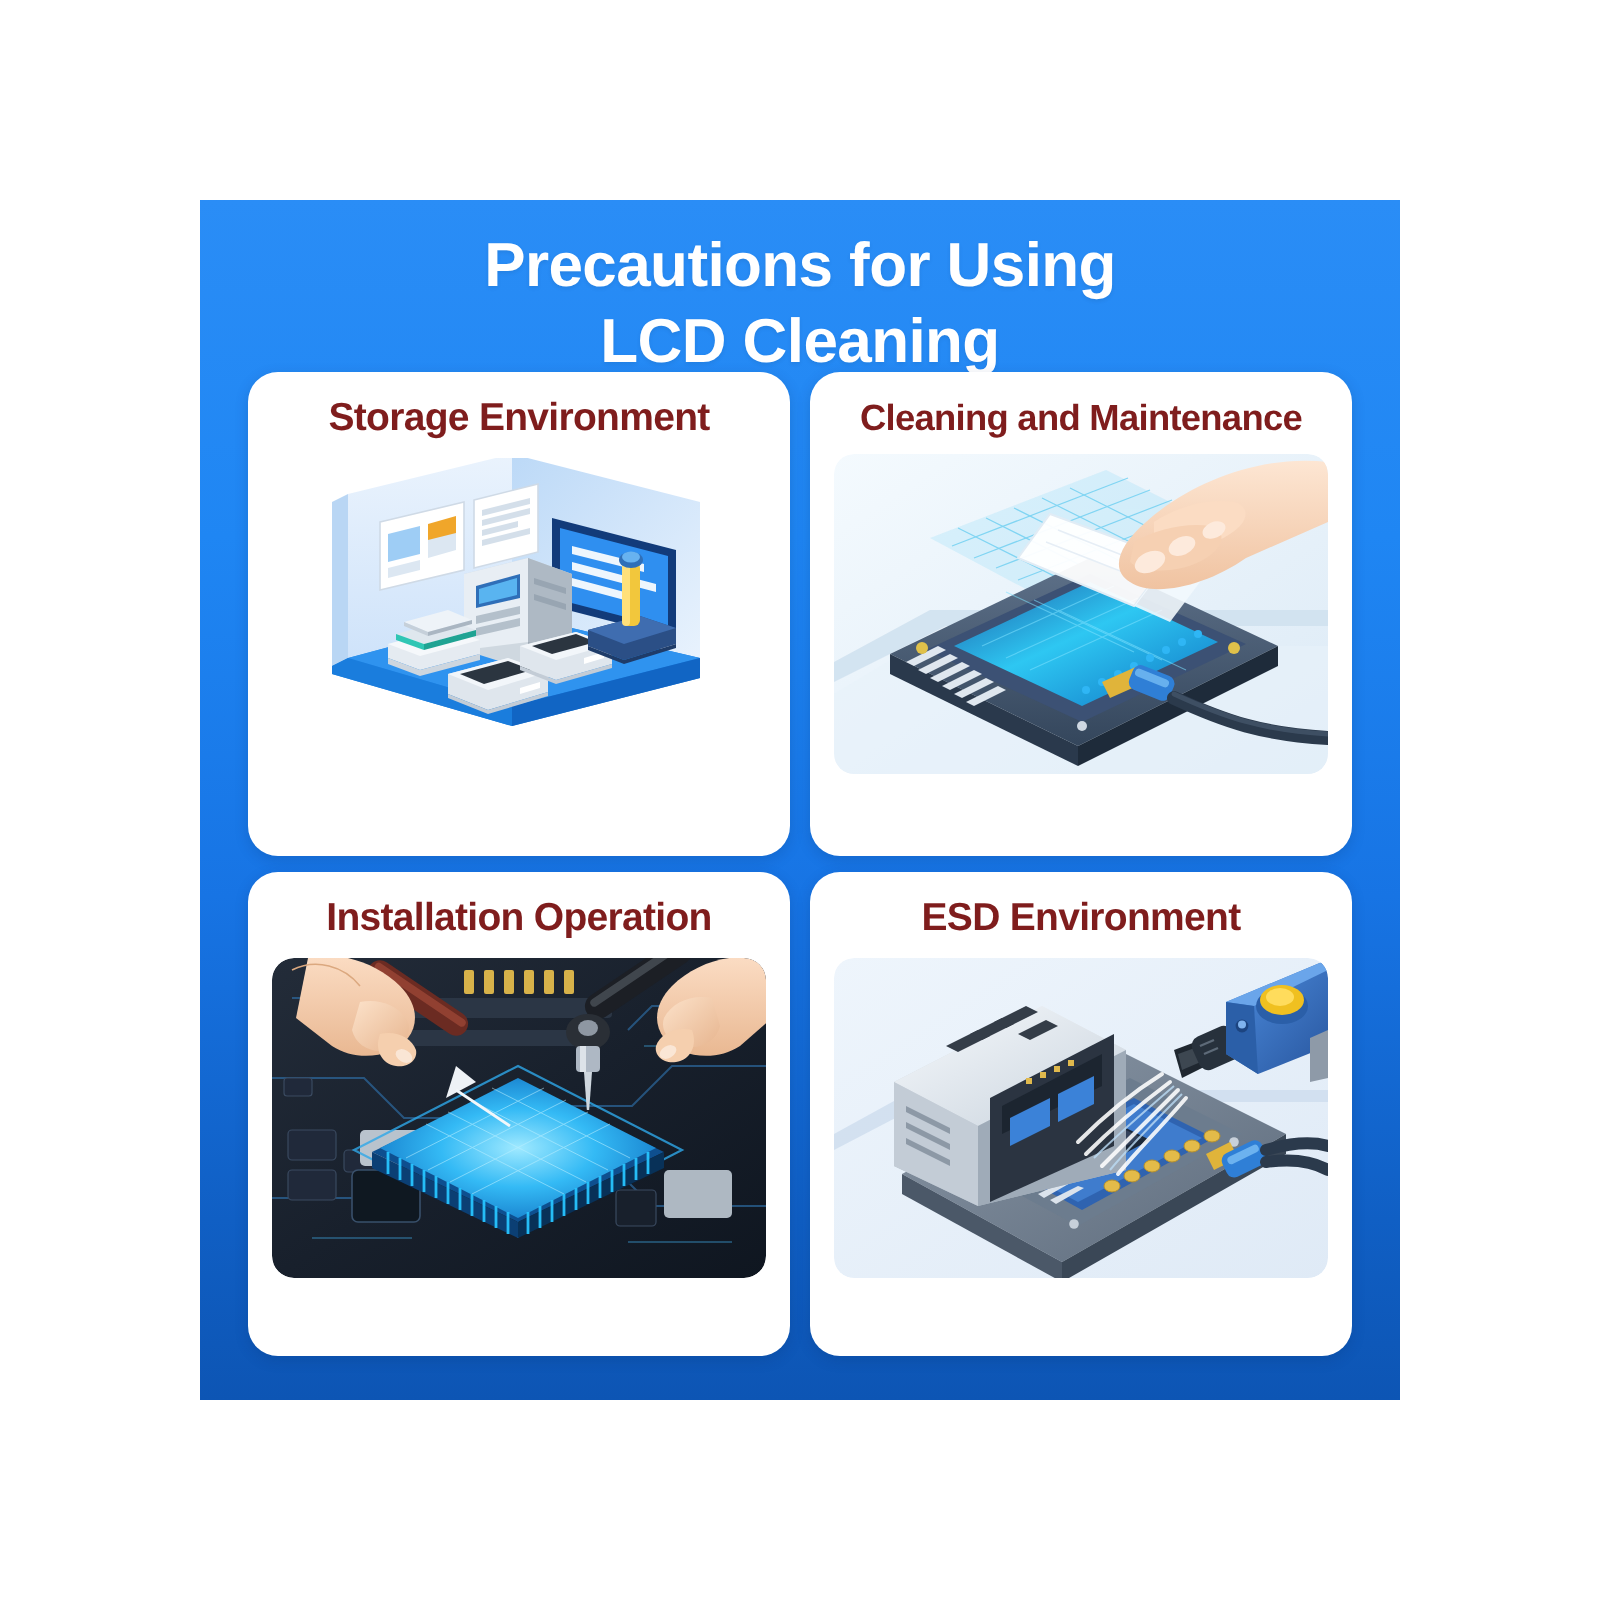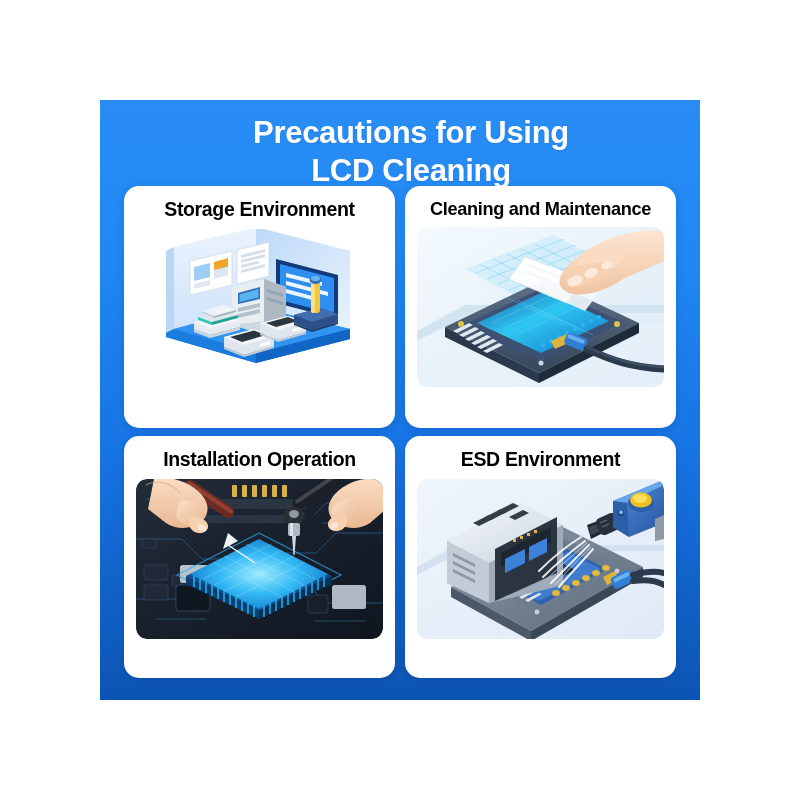--- a/index.html
+++ b/index.html
@@ -43,21 +43,20 @@
     left: 0;
     top: 14px;
     width: 600px;
     text-align: center;
     color: #ffffff;
     font-size: 31px;
     font-weight: bold;
     line-height: 1.22;
     letter-spacing: -0.3px;
     text-shadow: 0 1px 2px rgba(0,0,0,0.08);
-    margin-left: 11px;
   }
   .heading .l2 { display: block; }
 
   
   .grid {
     position: absolute;
     left: 24px;
     top: 86px;
     width: 552px;
     height: 492px;
@@ -75,21 +74,21 @@
     overflow: hidden;
     display: flex;
     flex-direction: column;
     align-items: center;
   }
 
   .card-title {
     margin-top: 14px;
     font-size: 19.5px;
     font-weight: bold;
-    color: #000000;
+    color: #7f1d1d;
     letter-spacing: -0.35px;
     white-space: nowrap;
     line-height: 1;
   }
   .card-title.small { font-size: 18.2px; }
 
   .art-wrap {
     margin-top: 9px;
     width: 247px;
     height: 160px;

